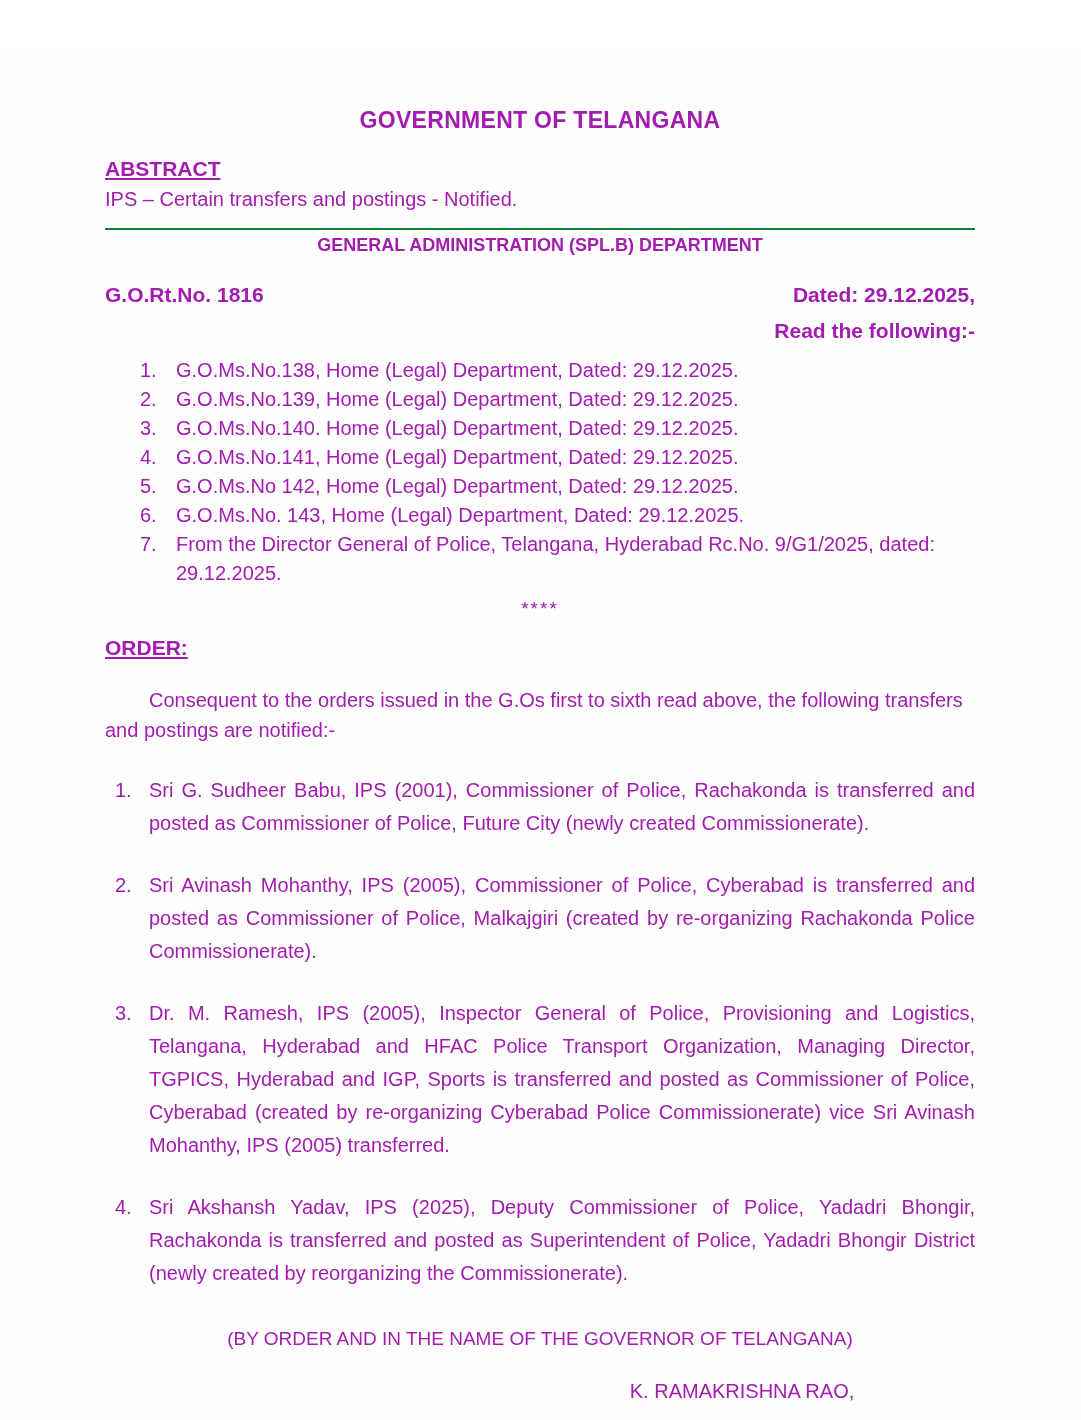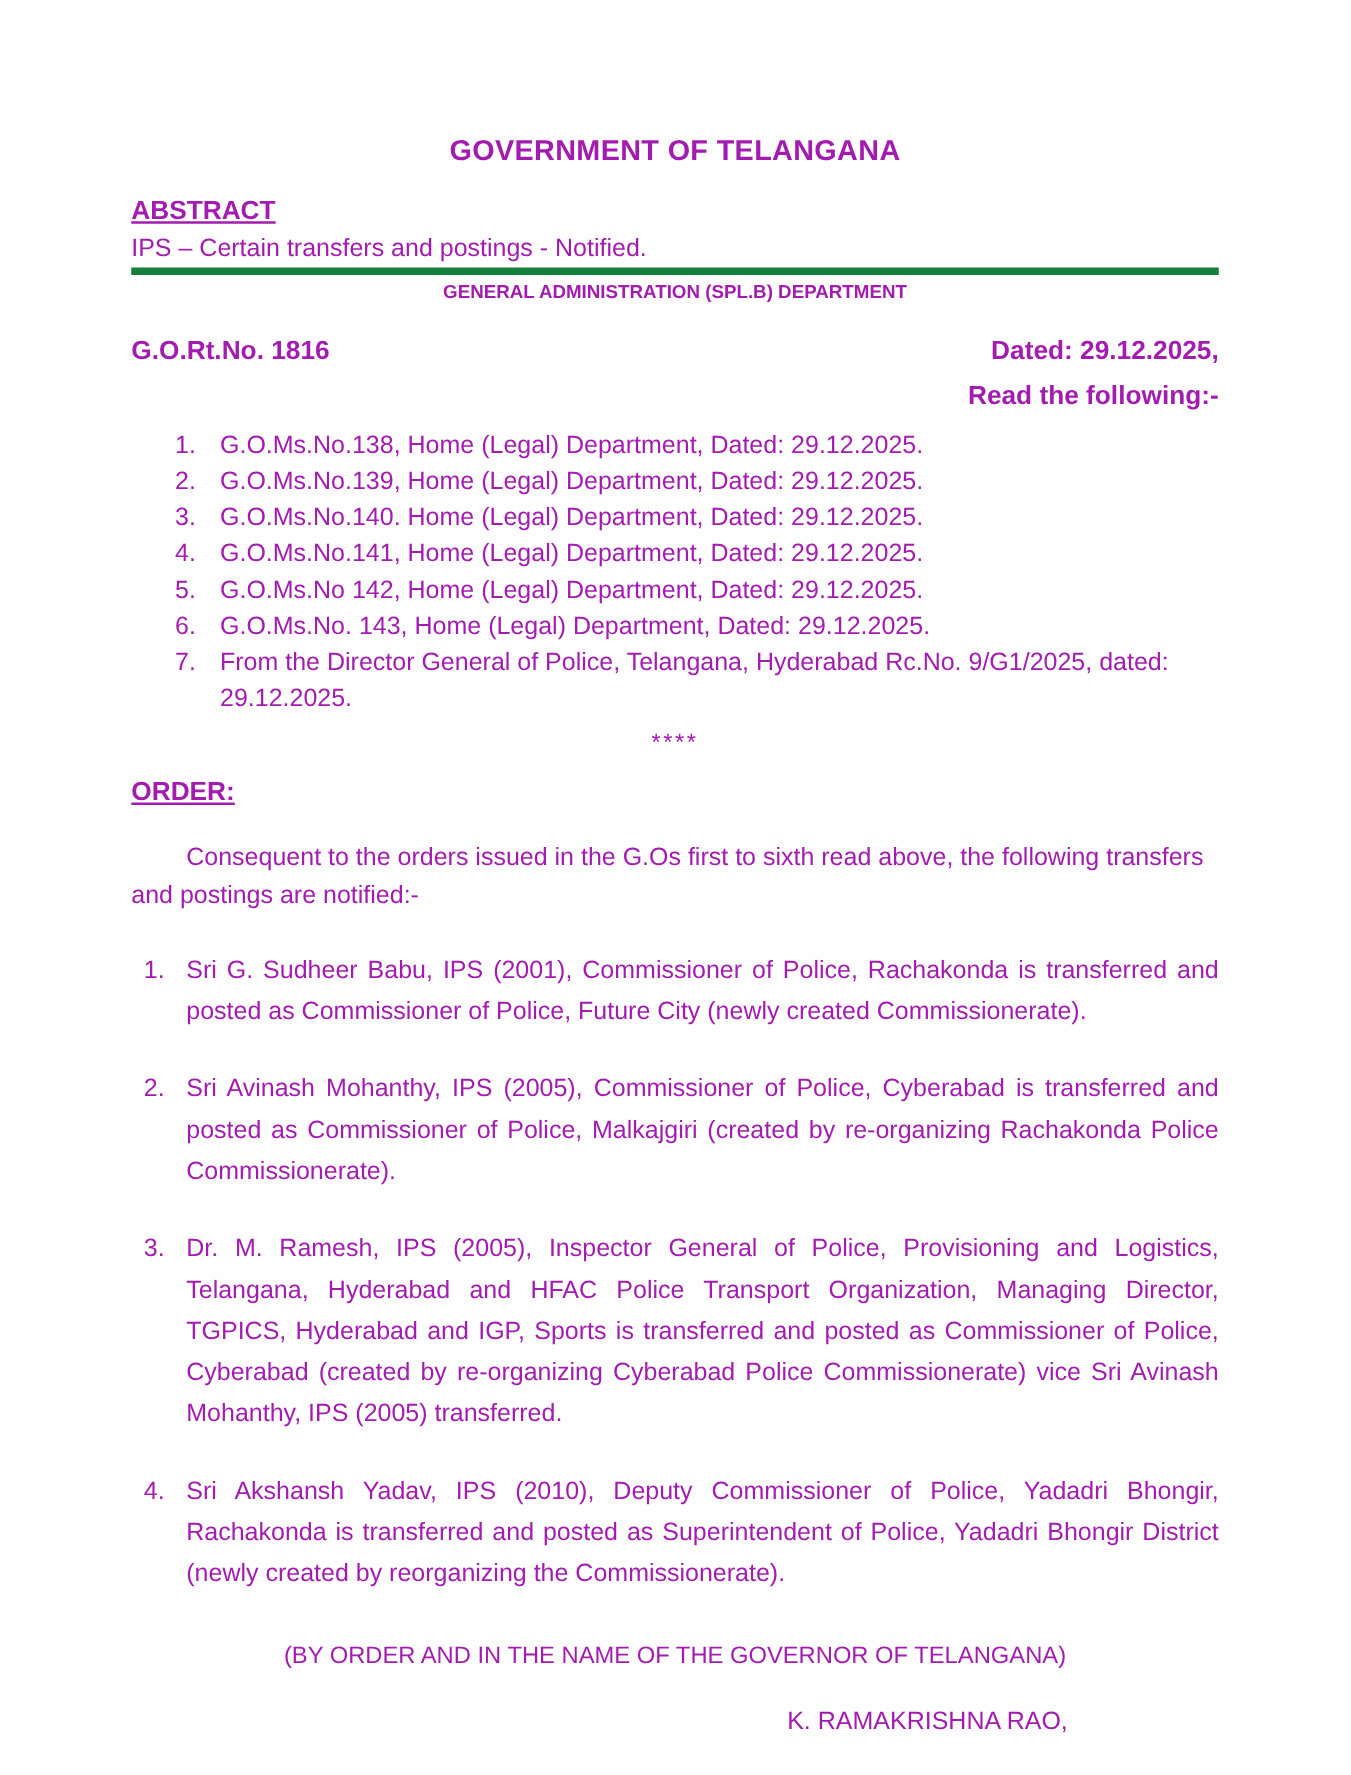--- a/index.html
+++ b/index.html
@@ -26,26 +26,26 @@
   }
   .abstract-heading {
     font-size: 21px;
     font-weight: bold;
     text-decoration: underline;
     margin-top: 23px;
   }
   .subject-line {
     font-size: 20px;
     margin-top: 7px;
-    padding-bottom: 3px;
-    border-bottom: 6px solid #15803d;
+    padding-bottom: 17px;
+    border-bottom: 2px solid #15803d;
   }
   .department-heading {
     text-align: center;
-    font-size: 15px;
+    font-size: 18px;
     font-weight: bold;
     margin-top: 5px;
   }
   .go-row {
     display: flex;
     justify-content: space-between;
     font-size: 21px;
     font-weight: bold;
     margin-top: 27px;
   }
@@ -189,21 +189,21 @@
     <div class="transfer-item">
       <span class="t-num">2.</span>
       <div class="t-text">Sri Avinash Mohanthy, IPS (2005), Commissioner of Police, Cyberabad is transferred and posted as Commissioner of Police, Malkajgiri (created by re-organizing Rachakonda Police Commissionerate).</div>
     </div>
     <div class="transfer-item">
       <span class="t-num">3.</span>
       <div class="t-text">Dr. M. Ramesh, IPS (2005), Inspector General of Police, Provisioning and Logistics, Telangana, Hyderabad and HFAC Police Transport Organization, Managing Director, TGPICS, Hyderabad and IGP, Sports is transferred and posted as Commissioner of Police, Cyberabad (created by re-organizing Cyberabad Police Commissionerate) vice Sri Avinash Mohanthy, IPS (2005) transferred.</div>
     </div>
     <div class="transfer-item">
       <span class="t-num">4.</span>
-      <div class="t-text">Sri Akshansh Yadav, IPS (2010), Deputy Commissioner of Police, Yadadri Bhongir, Rachakonda is transferred and posted as Superintendent of Police, Yadadri Bhongir District (newly created by reorganizing the Commissionerate).</div>
+      <div class="t-text">Sri Akshansh Yadav, IPS (2025), Deputy Commissioner of Police, Yadadri Bhongir, Rachakonda is transferred and posted as Superintendent of Police, Yadadri Bhongir District (newly created by reorganizing the Commissionerate).</div>
     </div>
   </div>
 
   <div class="closing-line">(BY ORDER AND IN THE NAME OF THE GOVERNOR OF TELANGANA)</div>
 
   <div class="signature-block">
     <div>K. RAMAKRISHNA RAO,</div>
   </div>
 
 </div>

